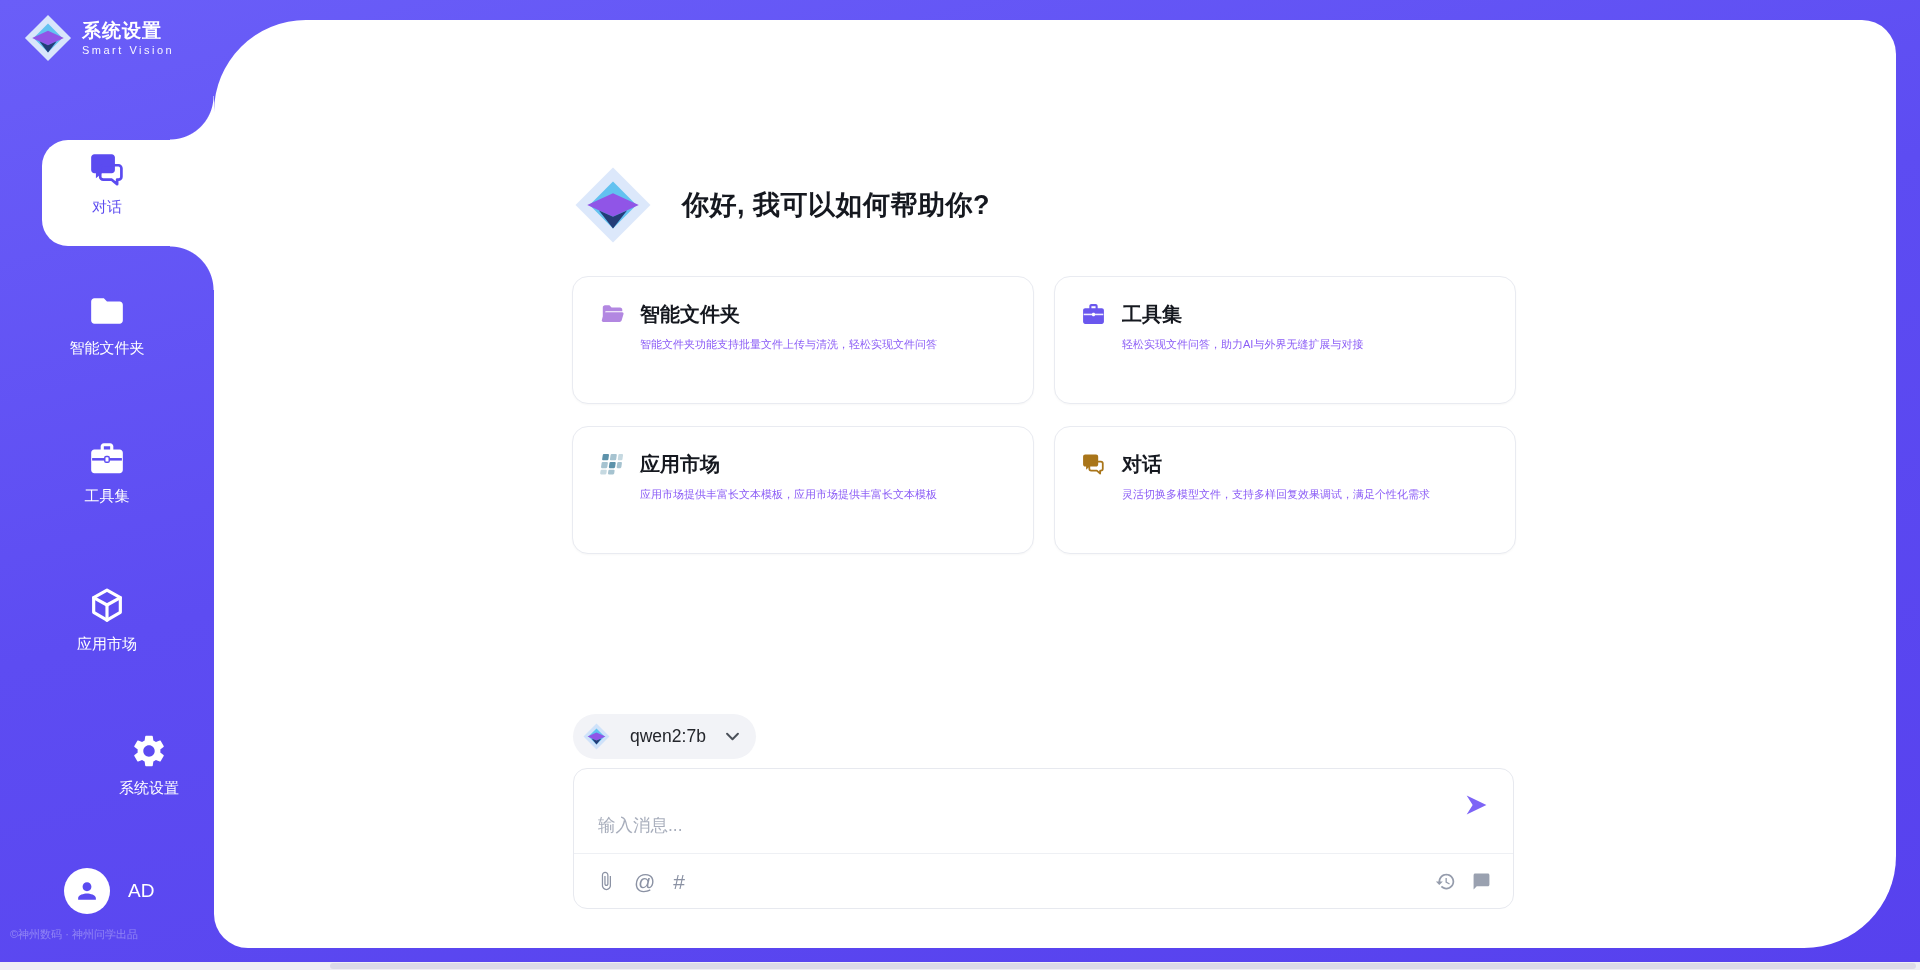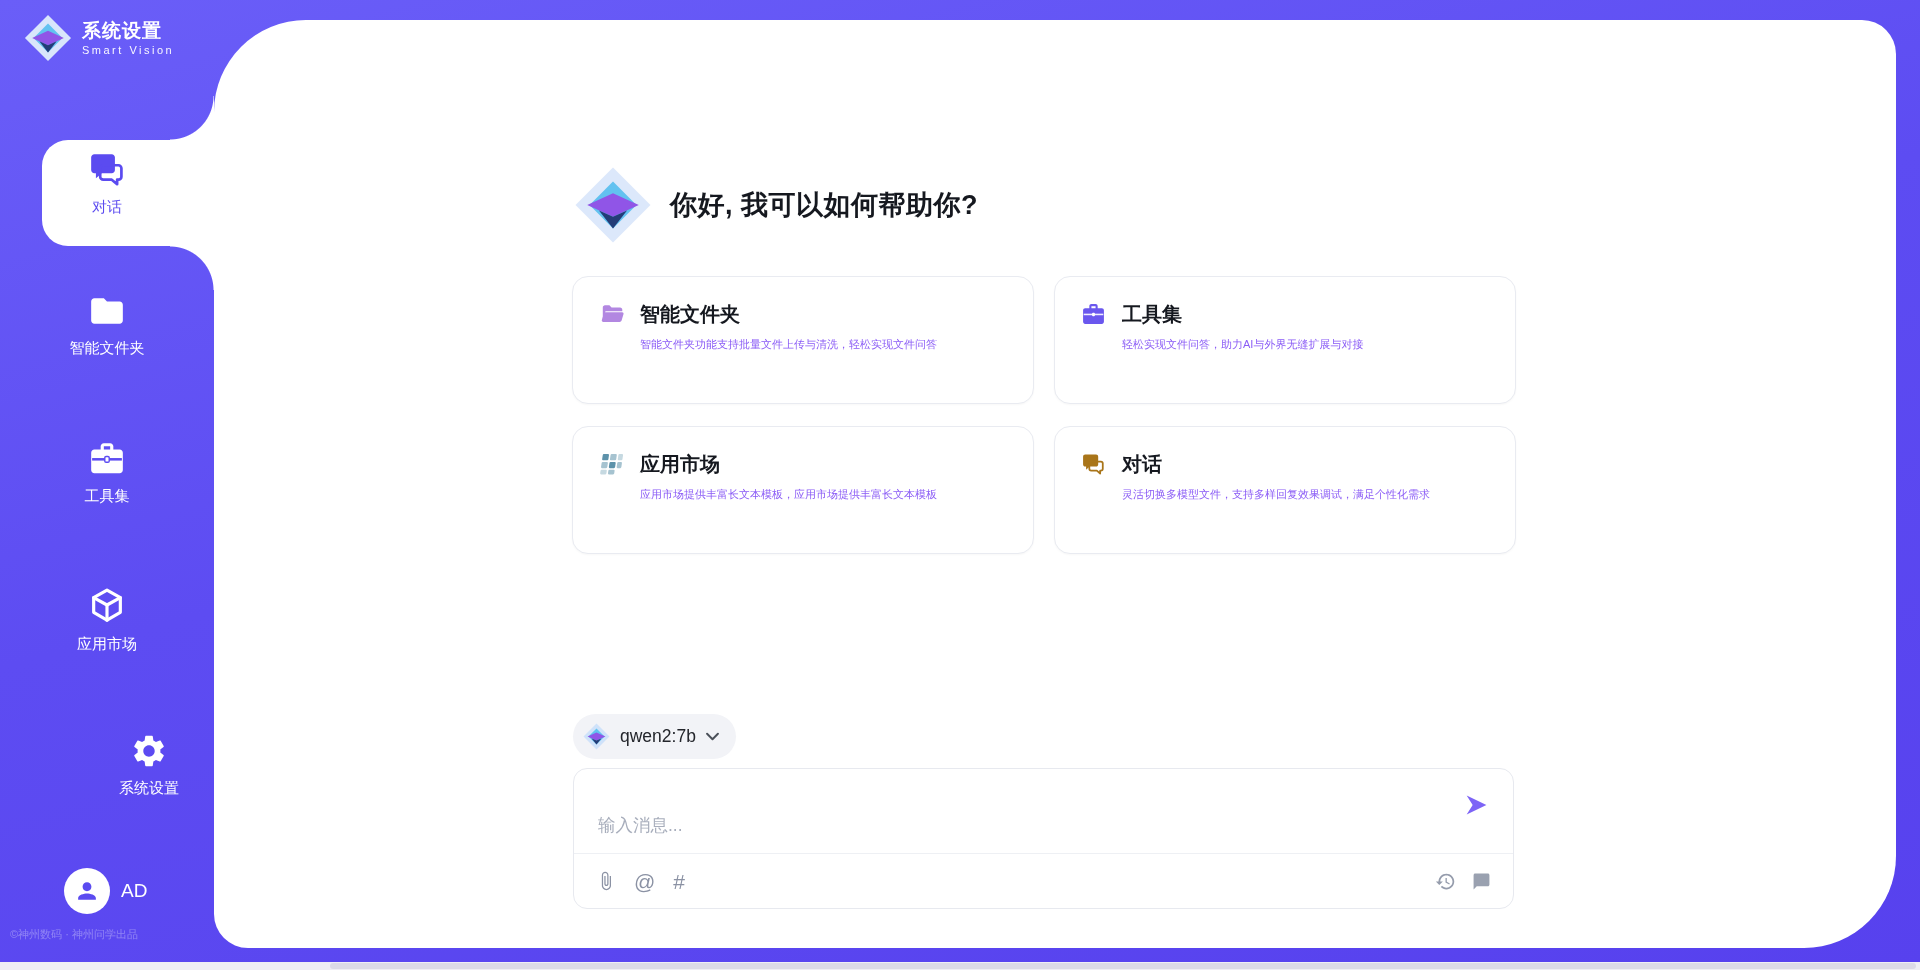--- a/index.html
+++ b/index.html
@@ -20,39 +20,39 @@
   .fillet.bottom{top:246px;background:radial-gradient(circle at 0 100%,rgba(0,0,0,0) 43px,#fff 44px);}
   .nav-item{position:absolute;left:0;width:214px;display:flex;flex-direction:column;align-items:center;
     gap:9px;z-index:4;cursor:pointer;color:#fff;}
   .nav-item .nav-label{font-size:15px;font-weight:500;}
   .nav-item.active{color:#5b4bf0;}
   .nav-chat{top:151px;}
   .nav-folder{top:292px;}
   .nav-tools{top:440px;}
   .nav-market{top:586px;}
   .nav-settings{top:732px;padding-left:42px;}
-  .user-row{position:absolute;left:64px;top:868px;display:flex;align-items:center;gap:11px;z-index:4;cursor:pointer;}
+  .user-row{position:absolute;left:64px;top:868px;display:flex;align-items:center;gap:18px;z-index:4;cursor:pointer;}
   .avatar{width:46px;height:46px;border-radius:50%;background:#fff;display:flex;align-items:center;justify-content:center;}
   .user-name{font-size:19px;color:#fff;font-weight:500;}
   .sidebar-footer{position:absolute;left:10px;top:927px;font-size:11px;color:rgba(255,255,255,.32);z-index:4;white-space:nowrap;}
   
   .panel{position:absolute;left:214px;top:20px;width:1682px;height:928px;background:#fff;
     border-radius:92px 34px 92px 34px;z-index:3;}
-  .hero{position:absolute;left:360px;top:146px;display:flex;align-items:center;gap:18px;}
+  .hero{position:absolute;left:360px;top:146px;display:flex;align-items:center;gap:30px;}
   .hero h1{margin:0;font-size:27px;font-weight:700;color:#15181f;letter-spacing:.5px;}
   .cards{position:absolute;left:358px;top:256px;width:944px;display:grid;
     grid-template-columns:462px 462px;column-gap:20px;row-gap:22px;}
   .card{box-sizing:border-box;background:#fff;border:1px solid #e9ebf1;border-radius:16px;
     padding:24px 26px 22px 26px;min-height:128px;display:grid;grid-template-columns:28px 1fr;
     column-gap:13px;align-content:start;cursor:pointer;box-shadow:0 1px 2px rgba(16,24,40,.03);}
   .card-icon{grid-column:1;grid-row:1;display:flex;align-items:center;}
   .card h3{grid-column:2;grid-row:1;margin:0;font-size:20px;font-weight:700;color:#15181f;line-height:1.3;}
   .card p{grid-column:2;grid-row:2;margin:9px 0 0 0;font-size:11px;color:#8b5cf6;line-height:1.5;}
   .model-pill{position:absolute;left:359px;top:694px;height:45px;display:inline-flex;align-items:center;
-    gap:10px;padding:0 17px 0 10px;background:#f2f3f7;border-radius:23px;cursor:pointer;}
+    gap:20px;padding:0 17px 0 10px;background:#f2f3f7;border-radius:23px;cursor:pointer;}
   .model-name{font-size:17.5px;color:#23252b;}
   .composer{position:absolute;left:359px;top:748px;width:941px;height:141px;box-sizing:border-box;
     border:1px solid #e7e9ef;border-radius:14px;background:#fff;}
   .composer textarea{position:absolute;left:22px;top:14px;width:830px;height:60px;border:none;outline:none;
     resize:none;background:transparent;font-size:17.5px;color:#333;font-family:inherit;margin-top:28px;}
   .composer textarea::placeholder{color:#a8aebc;}
   .send-btn{position:absolute;right:22px;top:22px;width:28px;height:28px;border:none;background:transparent;
     padding:0;cursor:pointer;}
   .composer-divider{position:absolute;left:0;right:0;top:84px;border-top:1px solid #eef0f4;}
   .composer-toolbar{position:absolute;left:22px;right:22px;top:85px;height:54px;display:flex;

